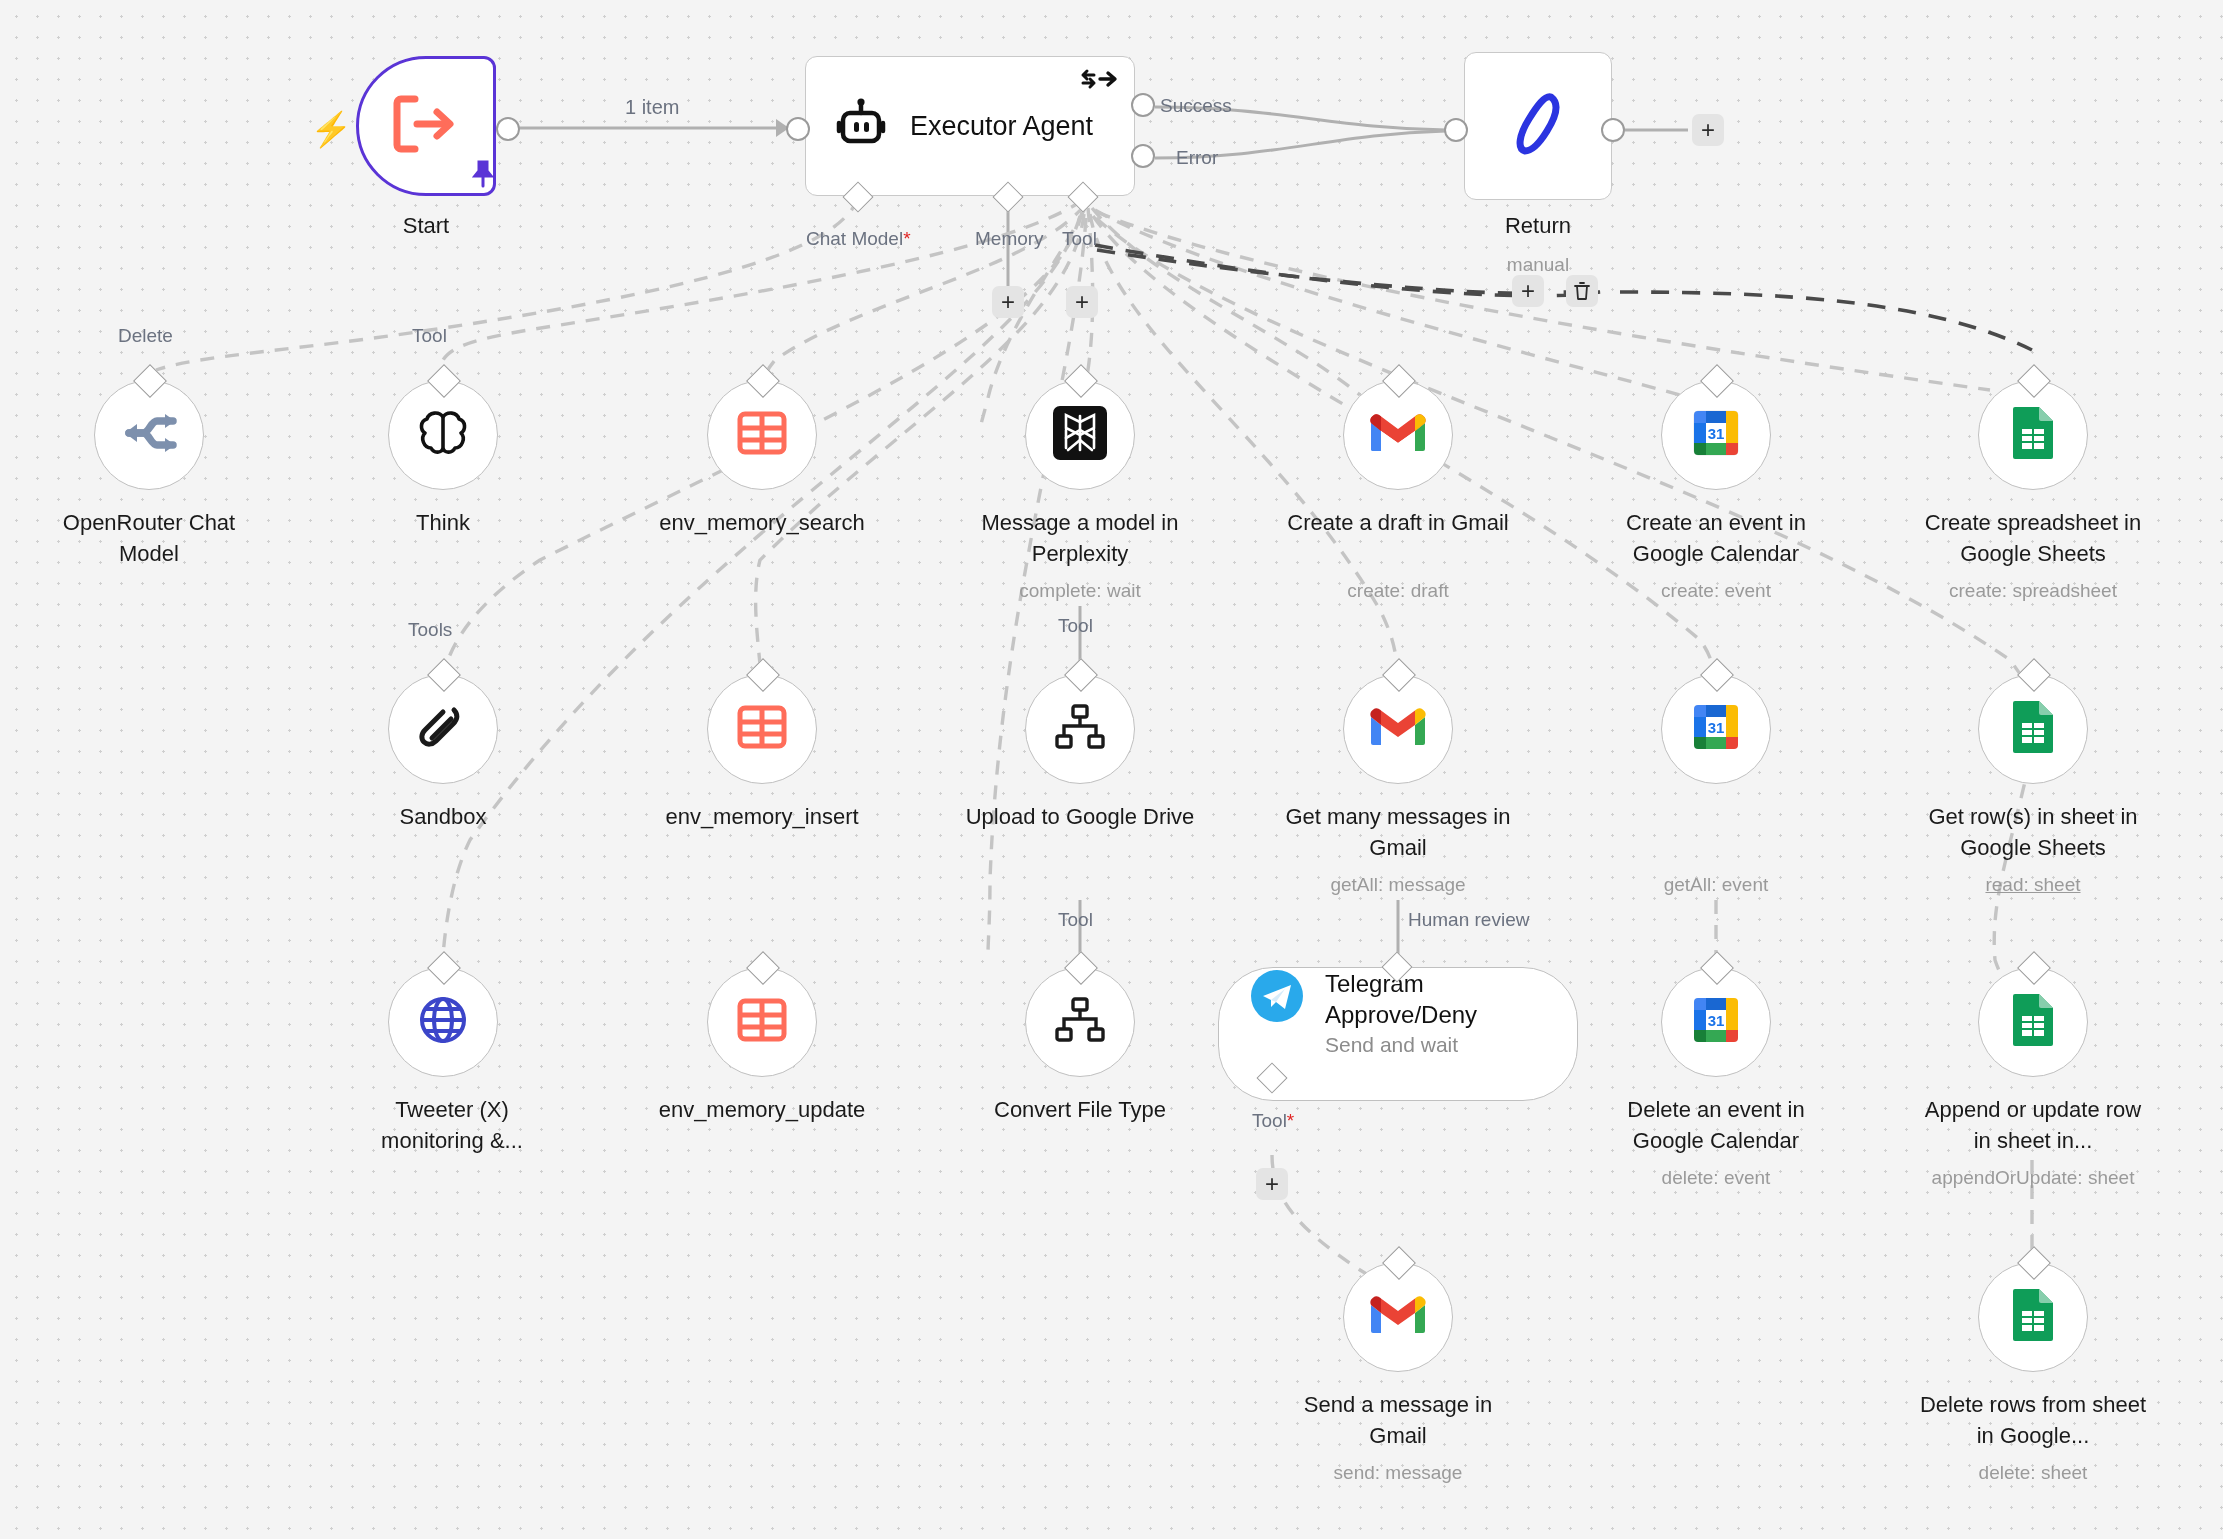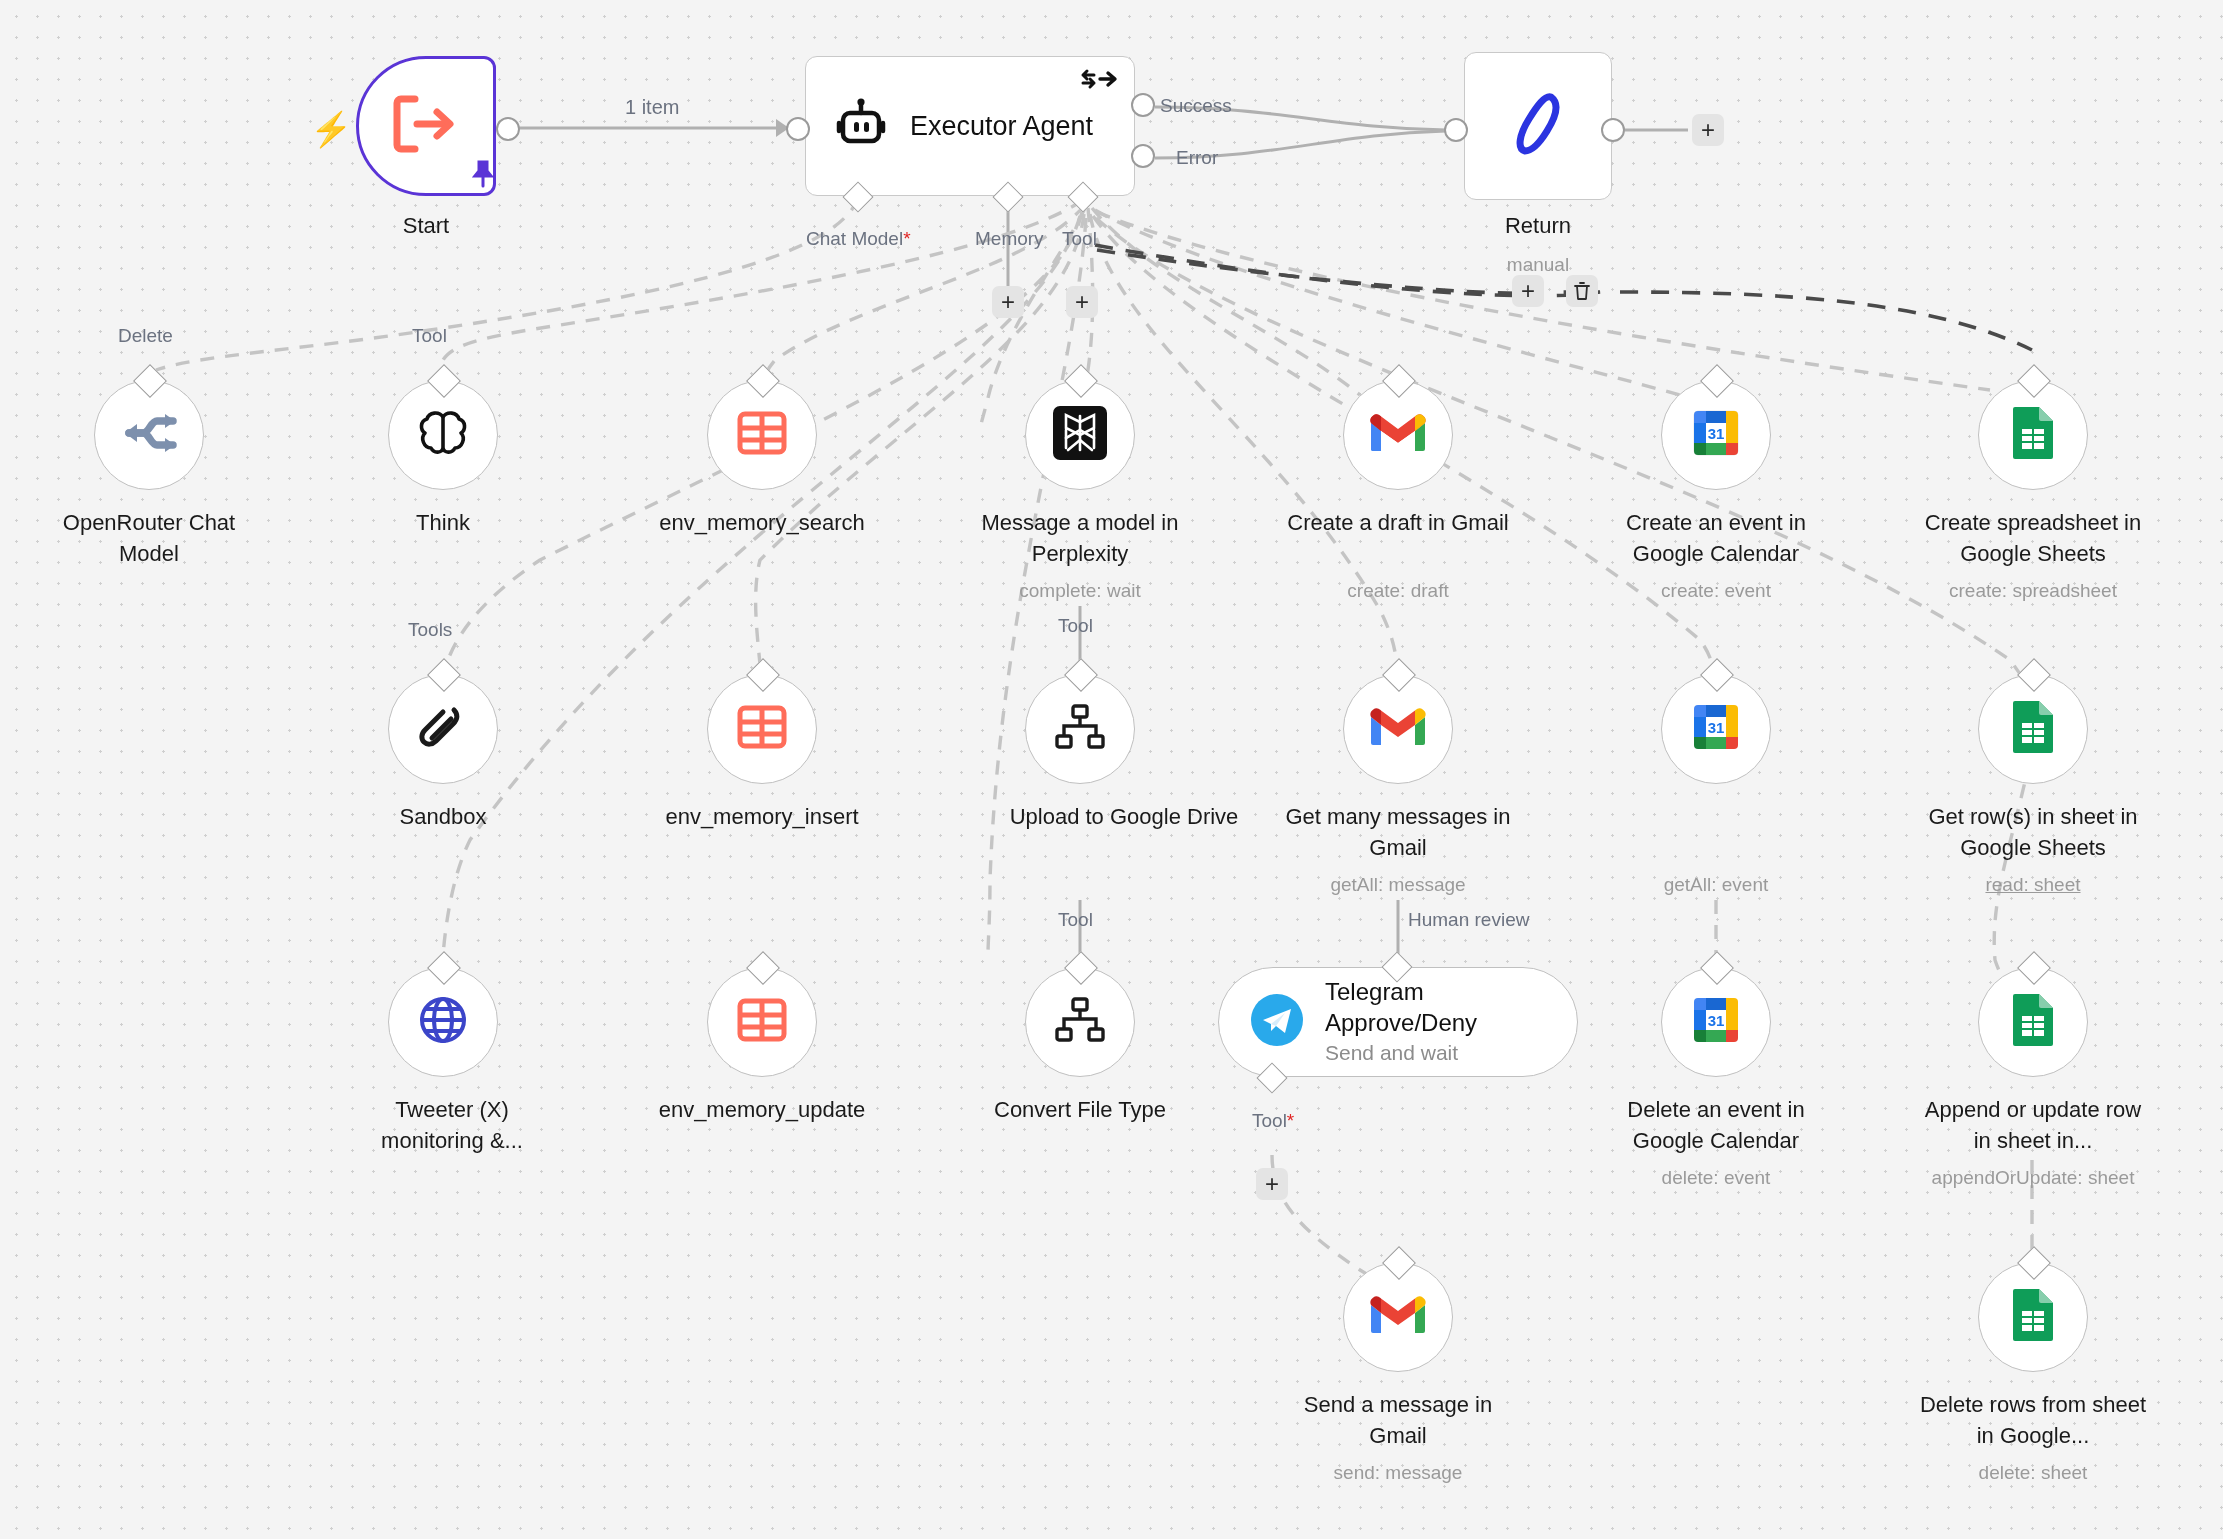--- a/index.html
+++ b/index.html
@@ -85,23 +85,23 @@
 
   
   .rnode{position:absolute;width:110px;height:110px;border-radius:50%;
     background:#fff;border:1.5px solid #c0c0c0;box-sizing:border-box;
     display:flex;align-items:center;justify-content:center;}
   .rdia{position:absolute;width:24px;height:24px;background:#fff;border:1.5px solid #9b9b9b;
     box-sizing:border-box;transform:rotate(45deg);left:43px;top:-12px;}
 
   
   .pill{
-    position:absolute;width:360px;height:110px;border-radius:55px;
+    position:absolute;width:360px;height:134px;border-radius:55px;
     background:#fff;border:1.5px solid #c0c0c0;box-sizing:border-box;
-    display:flex;align-items:center;gap:20px;padding-left:30px;
+    display:flex;align-items:flex-start;gap:20px;padding-left:30px;
   }
   .pill-txt{display:flex;flex-direction:column;}
   .pill-t{font-size:24px;color:#111;line-height:31px;}
   .pill-s{font-size:21px;color:#8c8c8c;line-height:30px;}
 
   
   .ico-sheet{width:54px;height:54px;}
 </style>
 </head>
 <body>
@@ -391,21 +391,21 @@
     <span class="rdia"></span>
     <span>
       <svg width="50" height="46" viewBox="0 0 50 46">
         <rect x="18" y="2" width="14" height="11" rx="2" fill="none" stroke="#1a1a1a" stroke-width="3.4"></rect>
         <rect x="2" y="32" width="14" height="11" rx="2" fill="none" stroke="#1a1a1a" stroke-width="3.4"></rect>
         <rect x="34" y="32" width="14" height="11" rx="2" fill="none" stroke="#1a1a1a" stroke-width="3.4"></rect>
         <path d="M25 13 V22 M9 32 V22 H41 V32" fill="none" stroke="#1a1a1a" stroke-width="3.4"></path>
       </svg>
     </span>
   </div>
-  <div class="lbl wrap" style="left:1080px;top:801px;margin-left:44px;">Upload to Google Drive</div>
+  <div class="lbl wrap" style="left:1080px;top:801px;">Upload to Google Drive</div>
 
   <div class="rnode" style="left:1343px;top:674px;">
     <span class="rdia"></span>
     <span>
       <svg width="58" height="44" viewBox="0 0 58 44">
         <path d="M12 20 L29 32 L46 20 V40 H54 a2 2 0 0 0 2 -2 V10 a6 6 0 0 0 -9.5 -4.9 L29 18 L11.5 5.1 A6 6 0 0 0 2 10 V38 a2 2 0 0 0 2 2 h8 Z" fill="#fff"></path>
         <path d="M2 12 l10 8 V40 H4 a2 2 0 0 1 -2 -2 Z" fill="#4285f4"></path>
         <path d="M46 40 V20 l10 -8 v26 a2 2 0 0 1 -2 2 Z" fill="#34a853"></path>
         <path d="M12 5.5 L12 20 L29 32 L46 20 V5.5 L29 18 Z" fill="#ea4335"></path>
         <path d="M2 12 a6 6 0 0 1 9.5 -6.9 L12 5.5 V20 Z" fill="#c5221f"></path>

